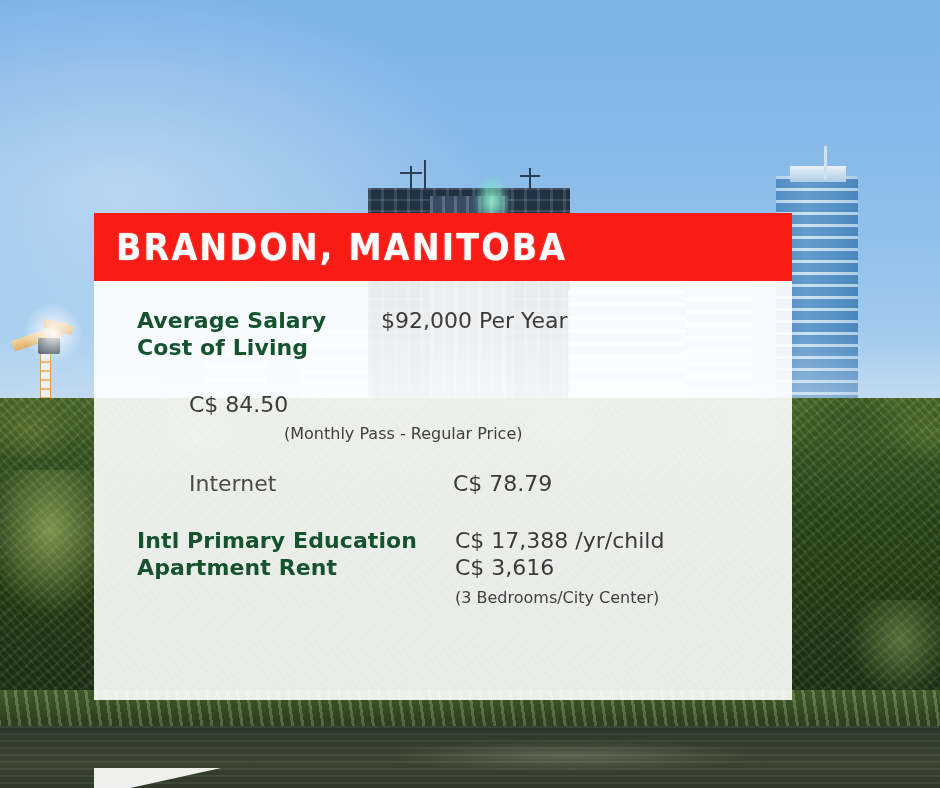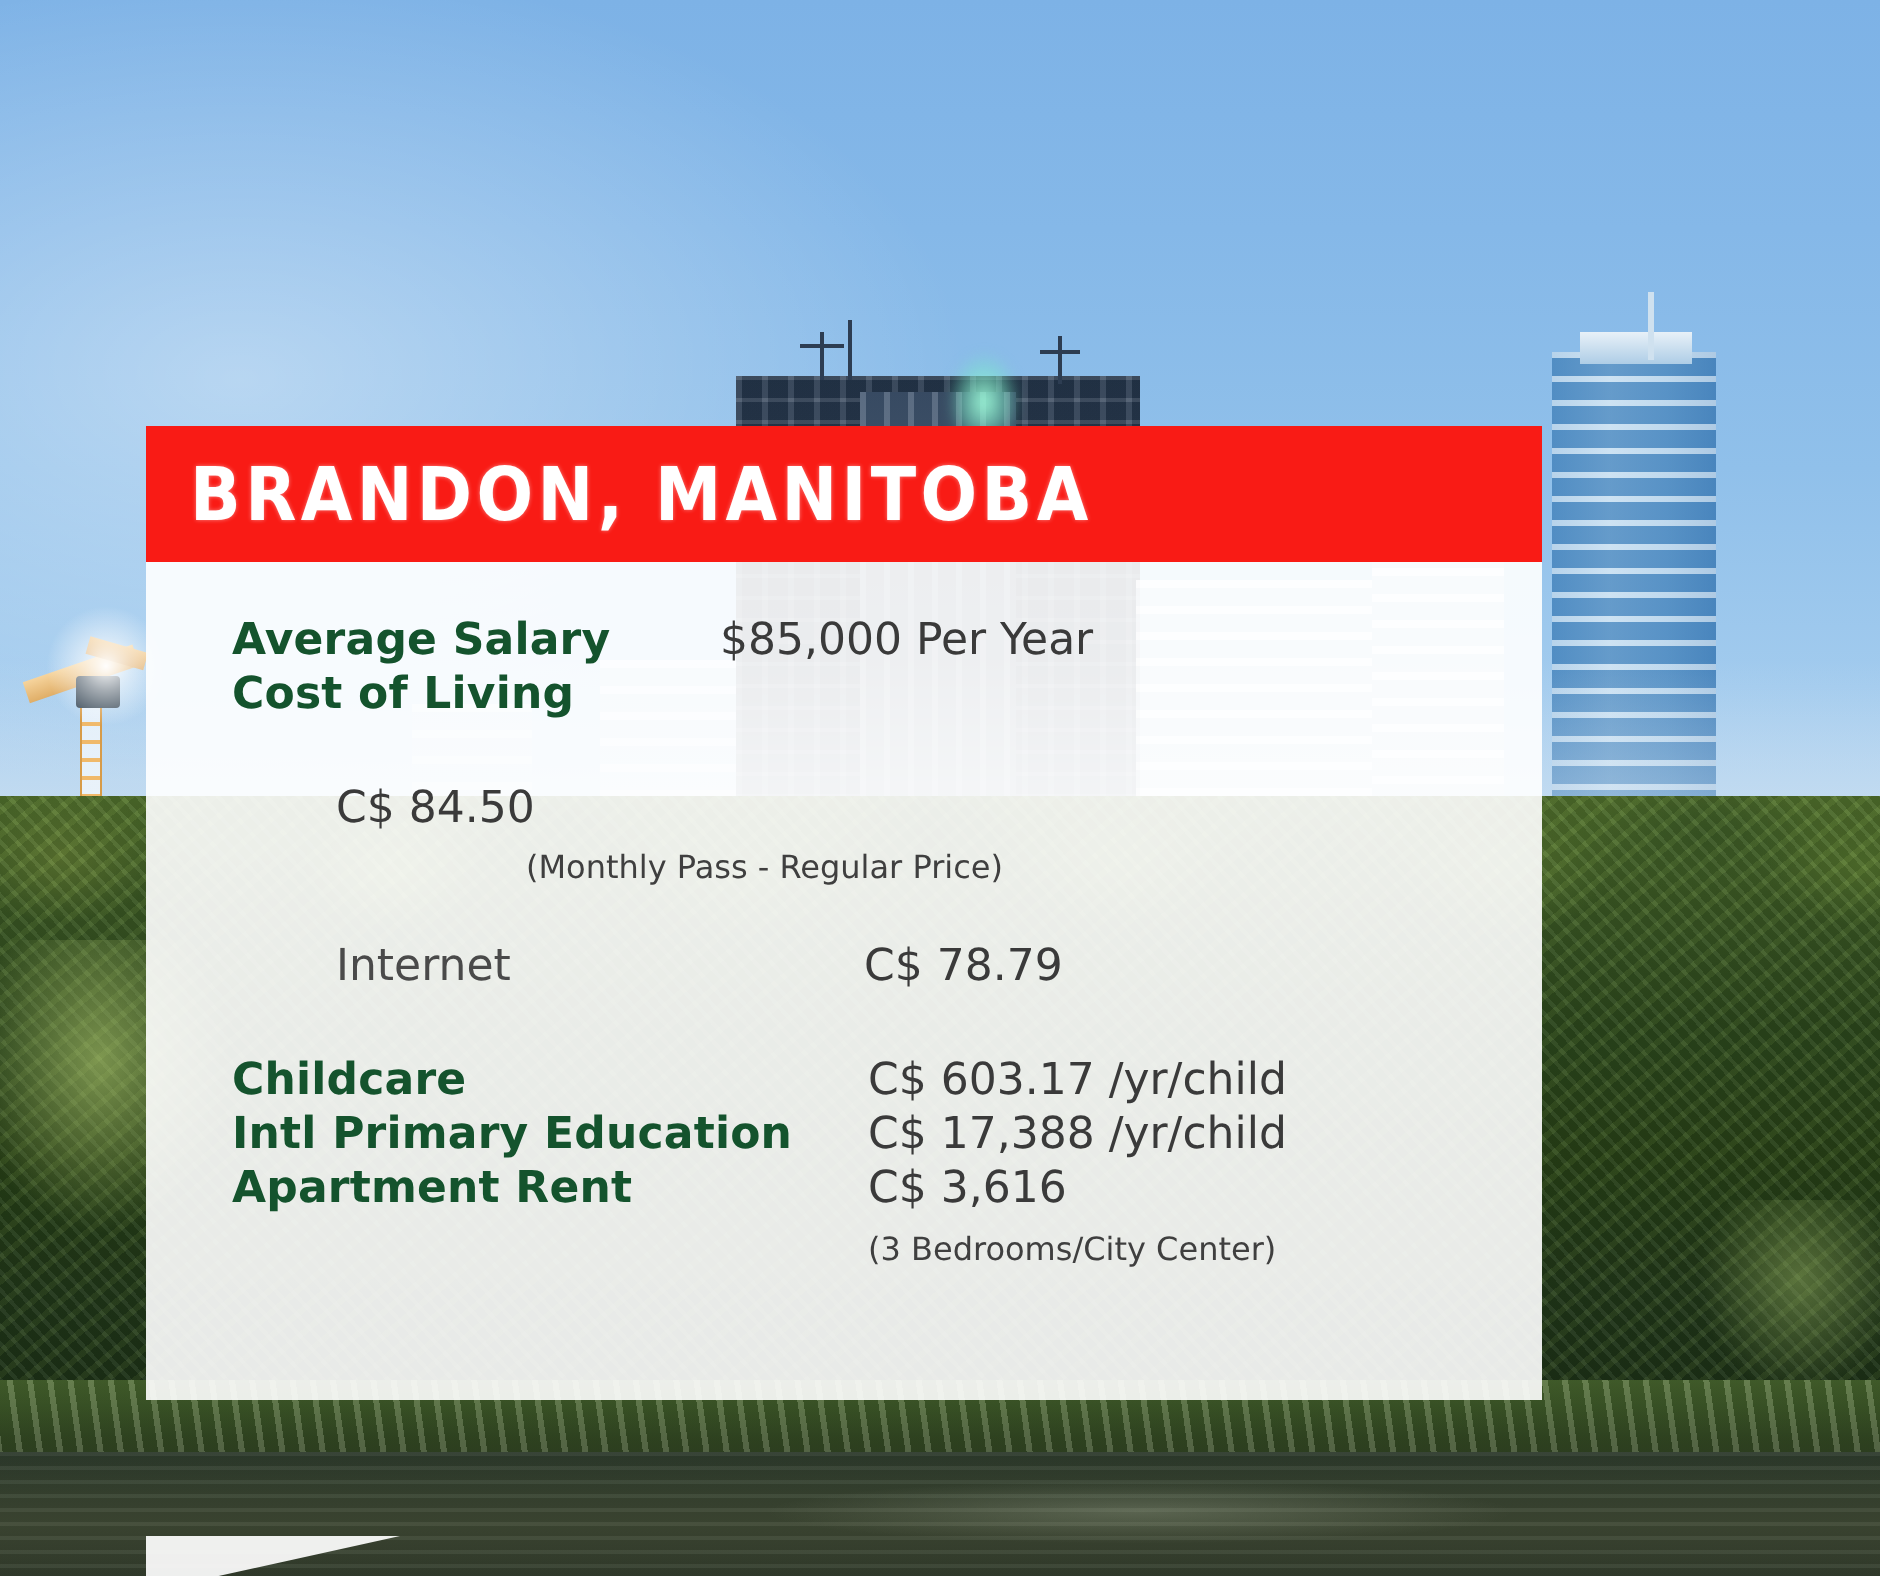--- a/index.html
+++ b/index.html
@@ -185,21 +185,21 @@
       repeating-linear-gradient(180deg, rgba(255,255,255,.05) 0 2px, rgba(0,0,0,.06) 2px 7px),
       linear-gradient(180deg, #2d3a2c 0%, #35412f 28%, #3d4733 58%, #323c2c 100%);
   }
   .water-sheen {
     position: absolute; left: 340px; top: 736px; width: 460px; height: 40px;
     background: radial-gradient(ellipse 260px 22px at 50% 50%, rgba(210,220,195,.22), rgba(210,220,195,0) 72%);
   }
 
   
   .card {
-    position: absolute; left: 73px; top: 213px; width: 698px;
+    position: absolute; left: 94px; top: 213px; width: 698px;
   }
 
   .card-header {
     height: 68px;
     background: #f91b15;
     display: flex; align-items: center;
     padding-left: 22px;
   }
   .card-title {
     color: #ffffff;
@@ -318,21 +318,21 @@
 
     <div class="card-header">
       <div class="card-title">BRANDON, MANITOBA</div>
     </div>
 
     <div class="card-body">
 
       <div class="grp g-salary">
         <div class="row tight">
           <div class="lbl strong">Average Salary</div>
-          <div class="val value">$85,000 Per Year</div>
+          <div class="val value">$92,000 Per Year</div>
         </div>
         <div class="row tight">
           <div class="lbl strong">Cost of Living</div>
         </div>
       </div>
 
       <div class="sp-30"></div>
 
       <div class="grp-indent">
         <div class="row tight">
@@ -350,24 +350,20 @@
         <div class="row tight g-utils">
           <div class="lbl regular">Internet</div>
           <div class="val value">C$ 78.79</div>
         </div>
       </div>
 
       <div class="sp-30"></div>
 
       <div class="grp">
         <div class="row tight g-family">
-          <div class="lbl strong">Childcare</div>
-          <div class="val value">C$ 603.17 /yr/child</div>
-        </div>
-        <div class="row tight g-family">
           <div class="lbl strong">Intl Primary Education</div>
           <div class="val value">C$ 17,388 /yr/child</div>
         </div>
         <div class="row tight g-family">
           <div class="lbl strong">Apartment Rent</div>
           <div class="val value">C$ 3,616</div>
         </div>
         <div class="sp-6"></div>
         <div class="row" style="padding-left:318px;">
           <div class="note">(3 Bedrooms/City Center)</div>

